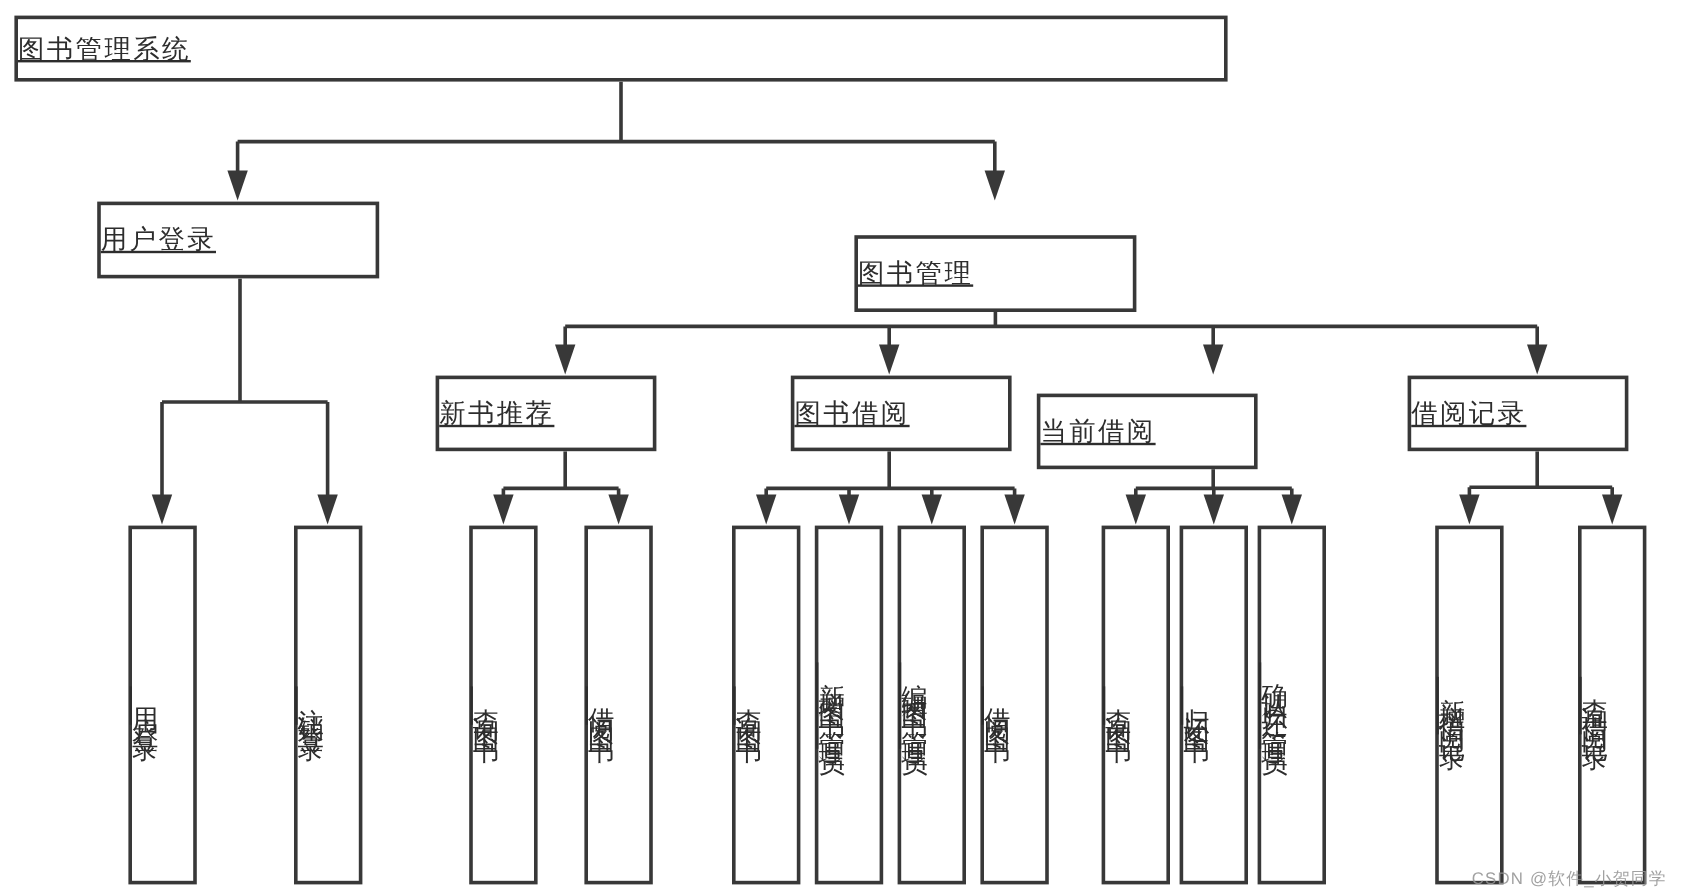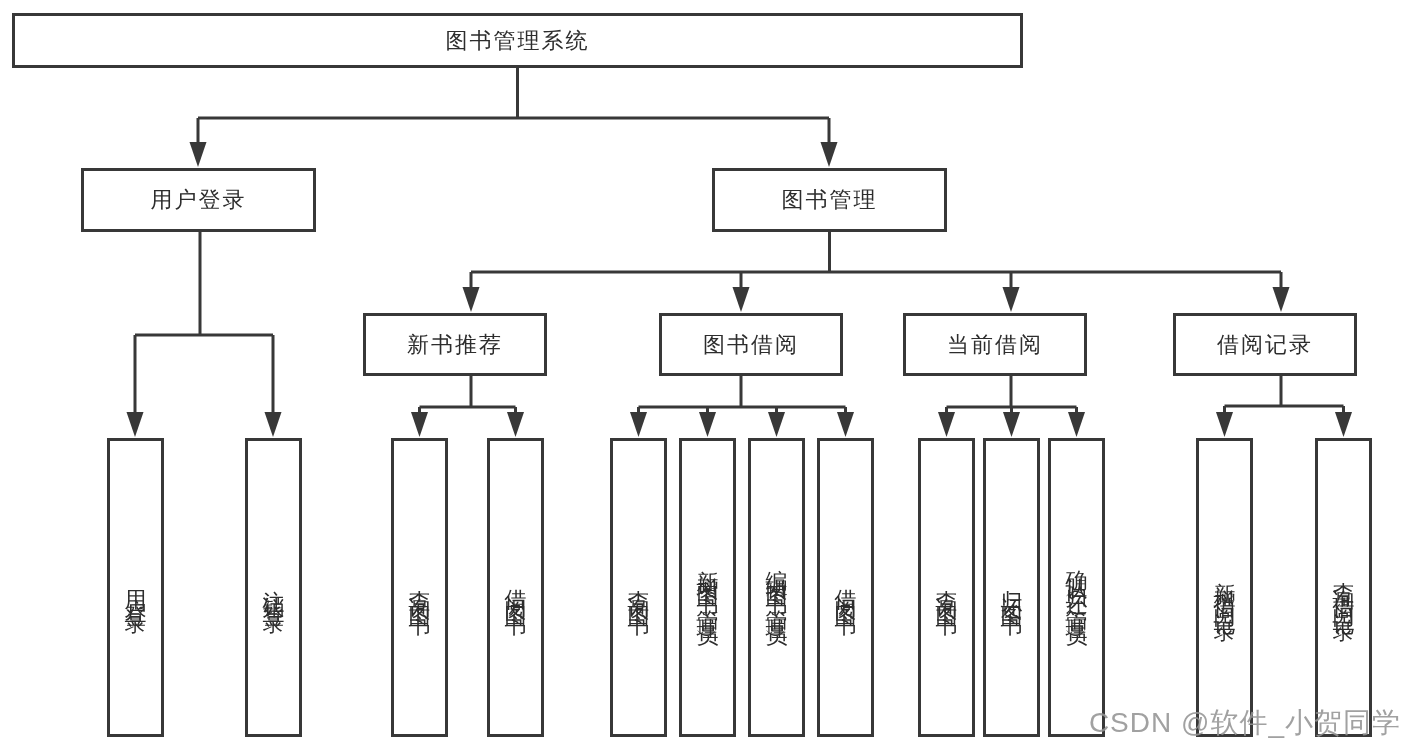--- a/index.html
+++ b/index.html
@@ -16,45 +16,46 @@
     left: 0; top: 0;
     width: 1405px; height: 747px;
   }
   .box {
     position: absolute;
     box-sizing: border-box;
     border: 3px solid #383838;
     background: #ffffff;
     display: flex;
     align-items: center;
-    justify-content: center;
+    justify-content: flex-start;
     color: #2d2d2d;
+    text-decoration: underline;
   }
   .hlabel {
     font-size: 22px;
     letter-spacing: 2px;
     white-space: nowrap;
   }
   .root-box  { left: 12px;  top: 13px;  width: 1011px; height: 55px; }
   .l2-box    { top: 168px; width: 235px; height: 64px; }
   .l3-box    { top: 313px; width: 184px; height: 63px; }
   .l4-box    { top: 438px; width: 57px;  height: 299px; }
   .vlabel {
     writing-mode: vertical-rl;
     text-orientation: mixed;
     font-size: 22px;
     line-height: 1;
     letter-spacing: 8px;
     white-space: nowrap;
   }
   #watermark {
     position: absolute;
-    right: 4px;
+    right: 16px;
     bottom: 5px;
-    font-size: 28px;
+    font-size: 14px;
     letter-spacing: 1px;
     color: rgba(148,148,148,0.88);
     white-space: nowrap;
     z-index: 5;
   }
 </style>
 </head>
 <body>
 
 <div id="canvas">
@@ -92,31 +93,31 @@
     </g>
   </svg>
 
   <div class="box root-box">
     <span class="hlabel">图书管理系统</span>
   </div>
 
   <div class="box l2-box" style="left:81px;">
     <span class="hlabel">用户登录</span>
   </div>
-  <div class="box l2-box" style="left:712px;">
+  <div class="box l2-box" style="left:712px;margin-top:28px;">
     <span class="hlabel">图书管理</span>
   </div>
 
   <div class="box l3-box" style="left:363px;">
     <span class="hlabel">新书推荐</span>
   </div>
   <div class="box l3-box" style="left:659px;">
     <span class="hlabel">图书借阅</span>
   </div>
-  <div class="box l3-box" style="left:903px;">
+  <div class="box l3-box" style="left:864px;margin-top:15px;">
     <span class="hlabel">当前借阅</span>
   </div>
   <div class="box l3-box" style="left:1173px;">
     <span class="hlabel">借阅记录</span>
   </div>
 
   <div class="box l4-box" style="left:107px;">
     <span class="vlabel">用户登录</span>
   </div>
   <div class="box l4-box" style="left:245px;">

